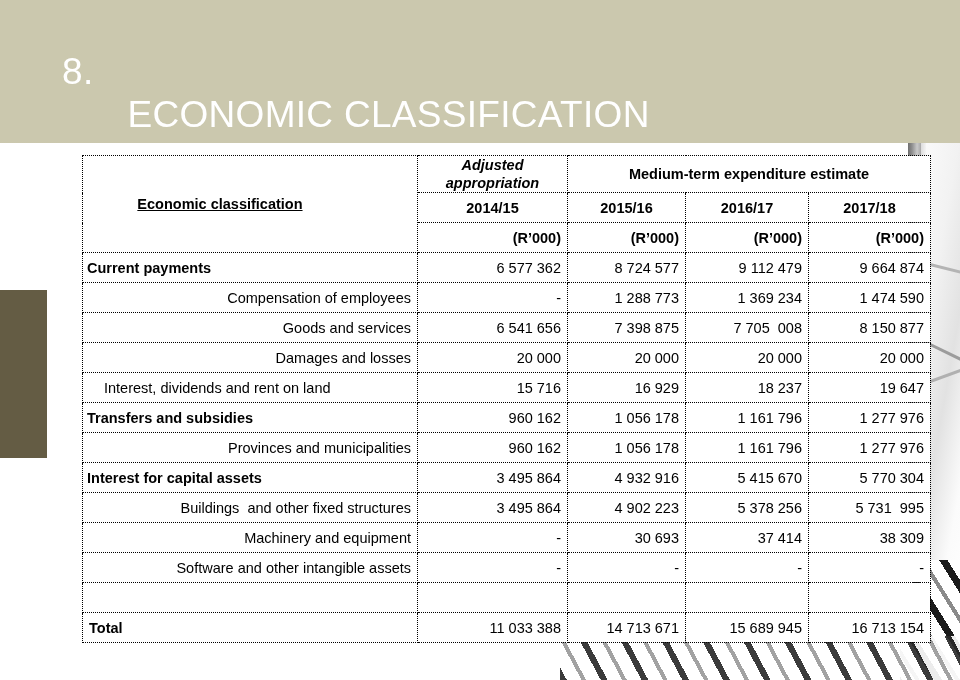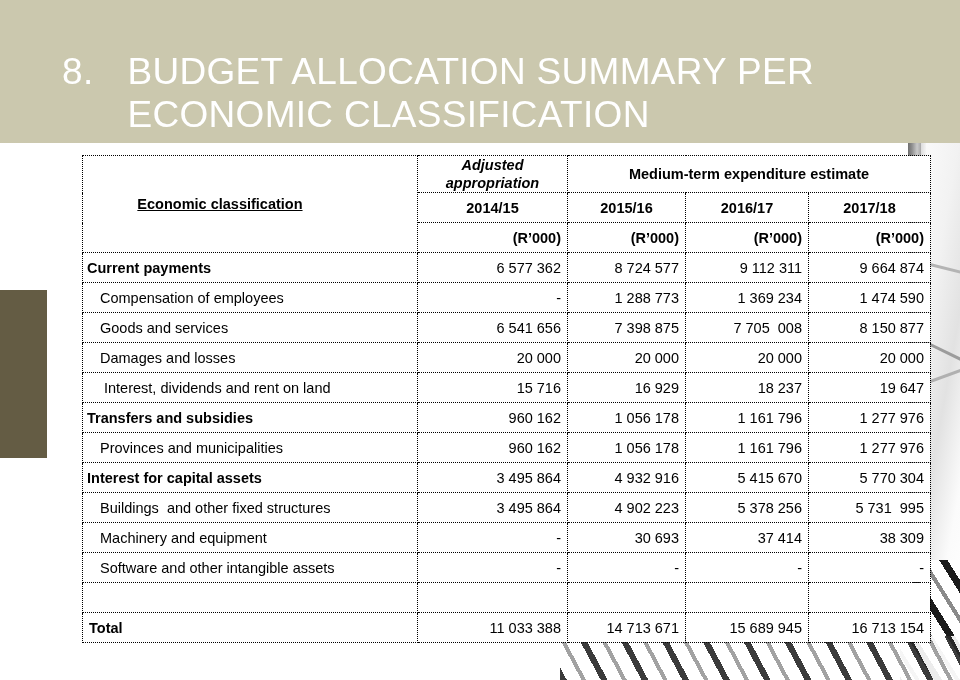--- a/index.html
+++ b/index.html
@@ -166,21 +166,21 @@
     padding-left: 4px;
   }
   .corner-text {
     font-weight: bold;
     text-decoration: underline;
     font-size: 14.5px;
   }
 
   td.row-label { font-size: 14.5px; }
   td.row-label.lvl1 { font-weight: bold; padding-left: 4px; }
-  td.row-label.lvl2 { padding-left: 17px; }
+  td.row-label.lvl2 { padding-left: 17px; text-align: right; }
   td.row-label.lvl2b { padding-left: 21px; }
 
   td.spacer { height: 30px; }
   td.total-label { font-weight: bold; padding-left: 4px; }
 </style>
 </head>
 <body>
 
 <div id="slide">
 
@@ -194,21 +194,21 @@
     <div class="stripes"></div>
   </div>
   <div class="photo-bottom"></div>
 
   <div class="left-block"></div>
 
   <div class="title-band">
     <div class="title-wrap">
       <span class="title-num">8.</span>
       <span class="title-gap"></span>
-      <span class="title-text"><span>BUDGET ALLOCATION SUMMARY PER</span><br><span>ECONOMIC CLASSIFICATION</span></span>
+      <span class="title-text"><br><span>ECONOMIC CLASSIFICATION</span></span>
     </div>
   </div>
 
   <div class="table-wrap">
     <table class="budget">
       <colgroup>
         <col class="c-label">
           <col class="c-adj">
           <col class="c-y1">
           <col class="c-y2">
@@ -236,21 +236,21 @@
           <td class="hdr-r tint-dark">(R’000)</td>
           <td class="hdr-r plain">(R’000)</td>
           <td class="hdr-r tint-light">(R’000)</td>
           <td class="hdr-r tint-light">(R’000)</td>
         </tr>
 
         <tr>
           <td class="row-label lvl1 plain">Current payments</td>
           <td class="num bold tint-dark">6 577 362</td>
           <td class="num bold plain">8 724 577</td>
-          <td class="num bold tint-light">9 112 311</td>
+          <td class="num bold tint-light">9 112 479</td>
           <td class="num bold tint-light">9 664 874</td>
         </tr>
         <tr>
           <td class="row-label lvl2 plain">Compensation of employees</td>
           <td class="num tint-dark">-</td>
           <td class="num plain">1 288 773</td>
           <td class="num tint-light">1 369 234</td>
           <td class="num tint-light">1 474 590</td>
         </tr>
         <tr>

